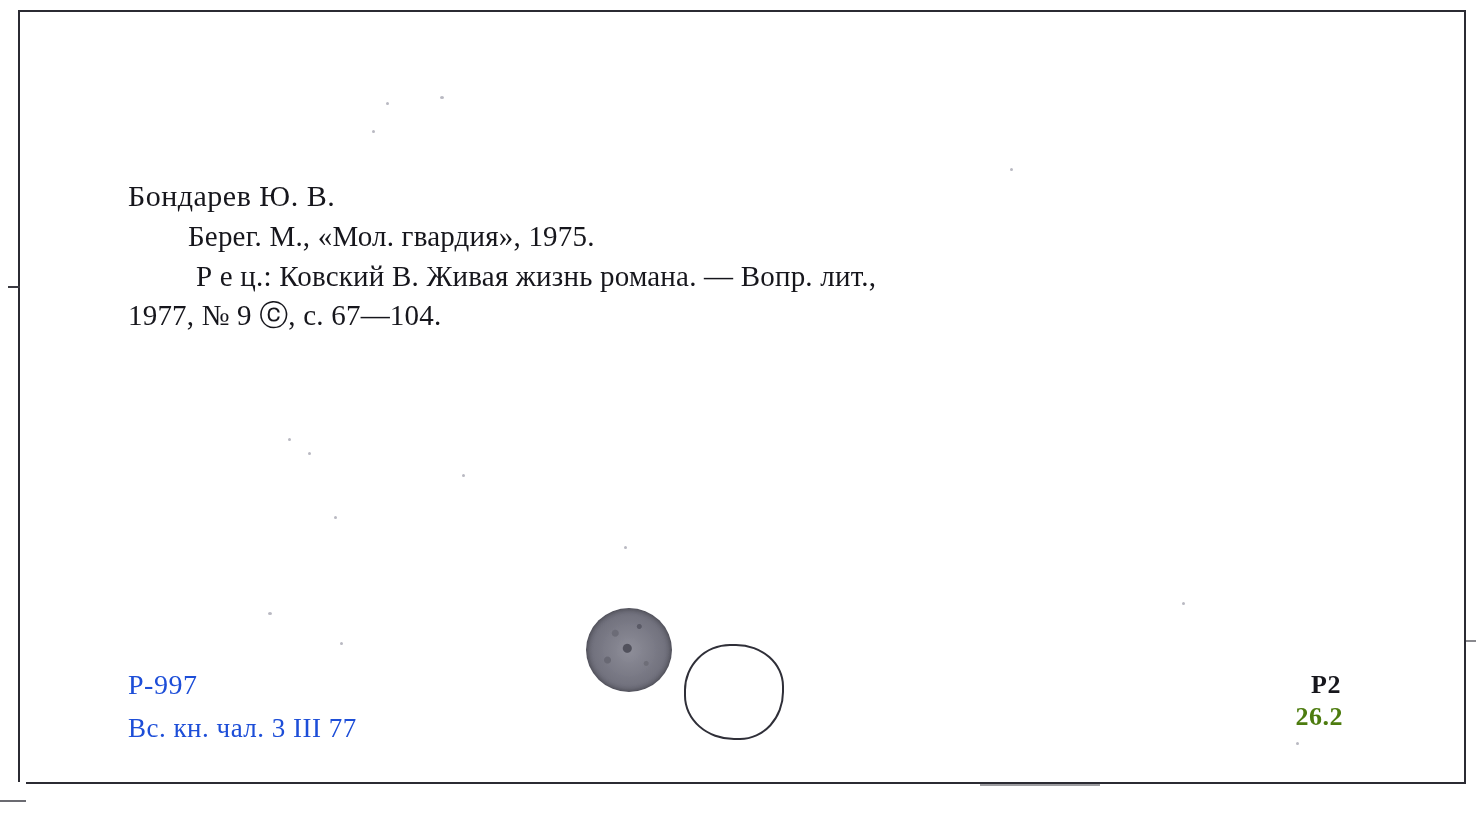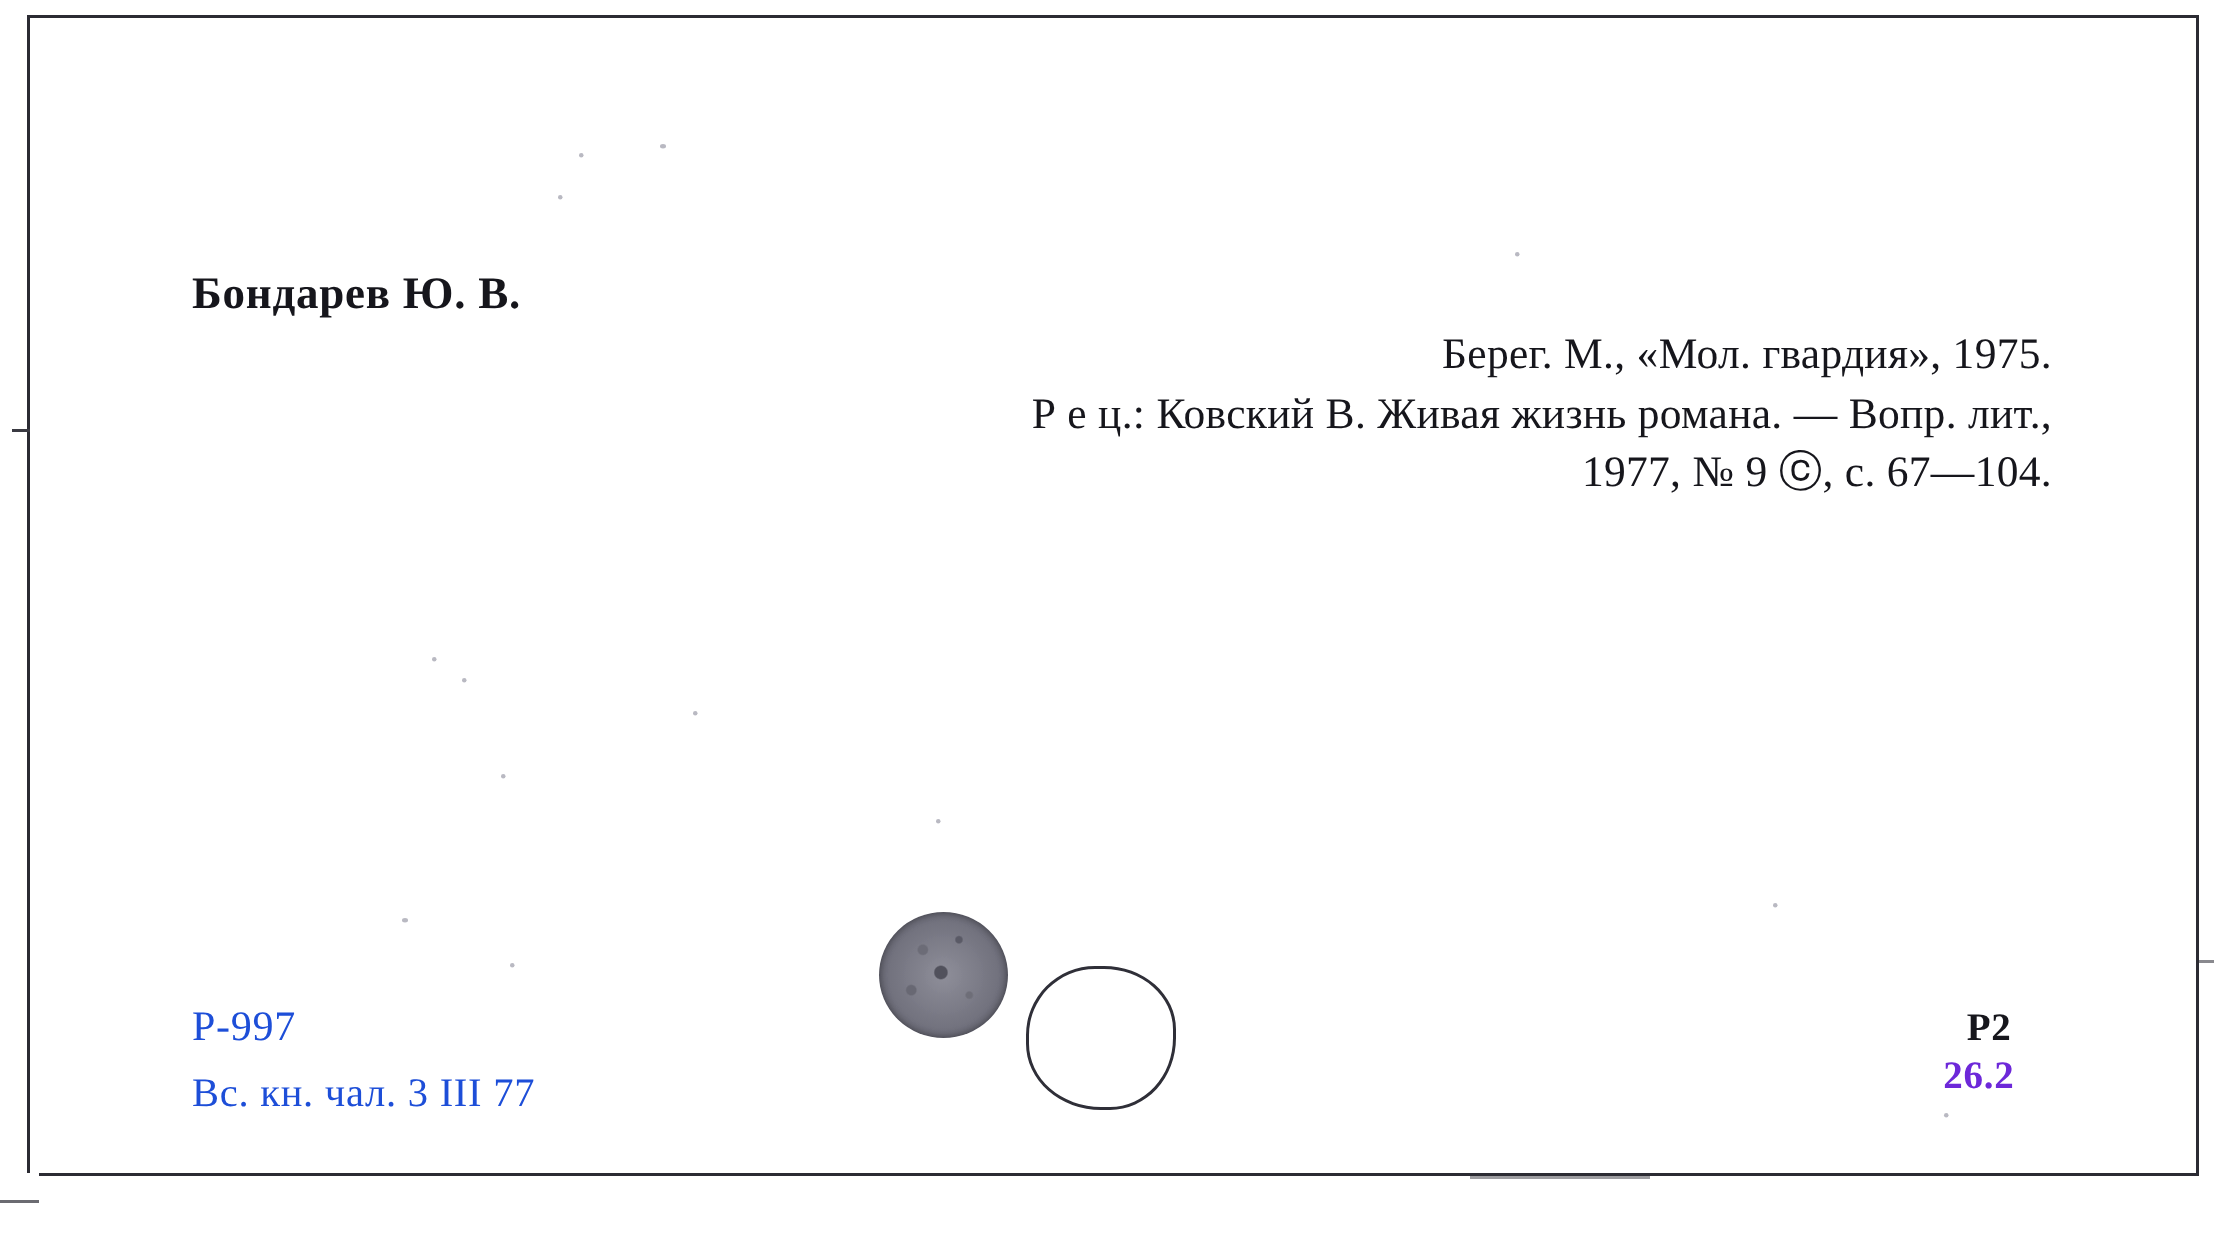--- a/index.html
+++ b/index.html
@@ -59,34 +59,33 @@
 
   
   .text-block {
     position: absolute;
     left: 128px;
     top: 178px;
     width: 1240px;
     color: #16161c;
   }
   .heading {
-    font-weight: bold;
+    font-weight: normal;
     font-size: 30px;
     letter-spacing: .5px;
     line-height: 1.18;
     margin: 0 0 4px 0;
     white-space: pre;
   }
   .body-line {
     font-size: 29px;
     line-height: 1.36;
     margin: 0;
     white-space: pre;
     letter-spacing: .2px;
-    text-align: right;
   }
   .indent {
     padding-left: 60px;
   }
   .indent-2 {
     padding-left: 68px;
   }
 
   
   .stamp-blob {
@@ -148,21 +147,21 @@
     color: #16161c;
     letter-spacing: .5px;
     margin-top: 32px;
   }
   .footer-right-bottom {
     position: absolute;
     right: 136px;
     top: 702px;
     font-size: 26px;
     font-weight: bold;
-    color: #6d28d9;
+    color: #4d7c0f;
     letter-spacing: .5px;
   }
 
   
   .speckle {
     position: absolute;
     background: #b9b9c2;
     border-radius: 50%;
     pointer-events: none;
   }

